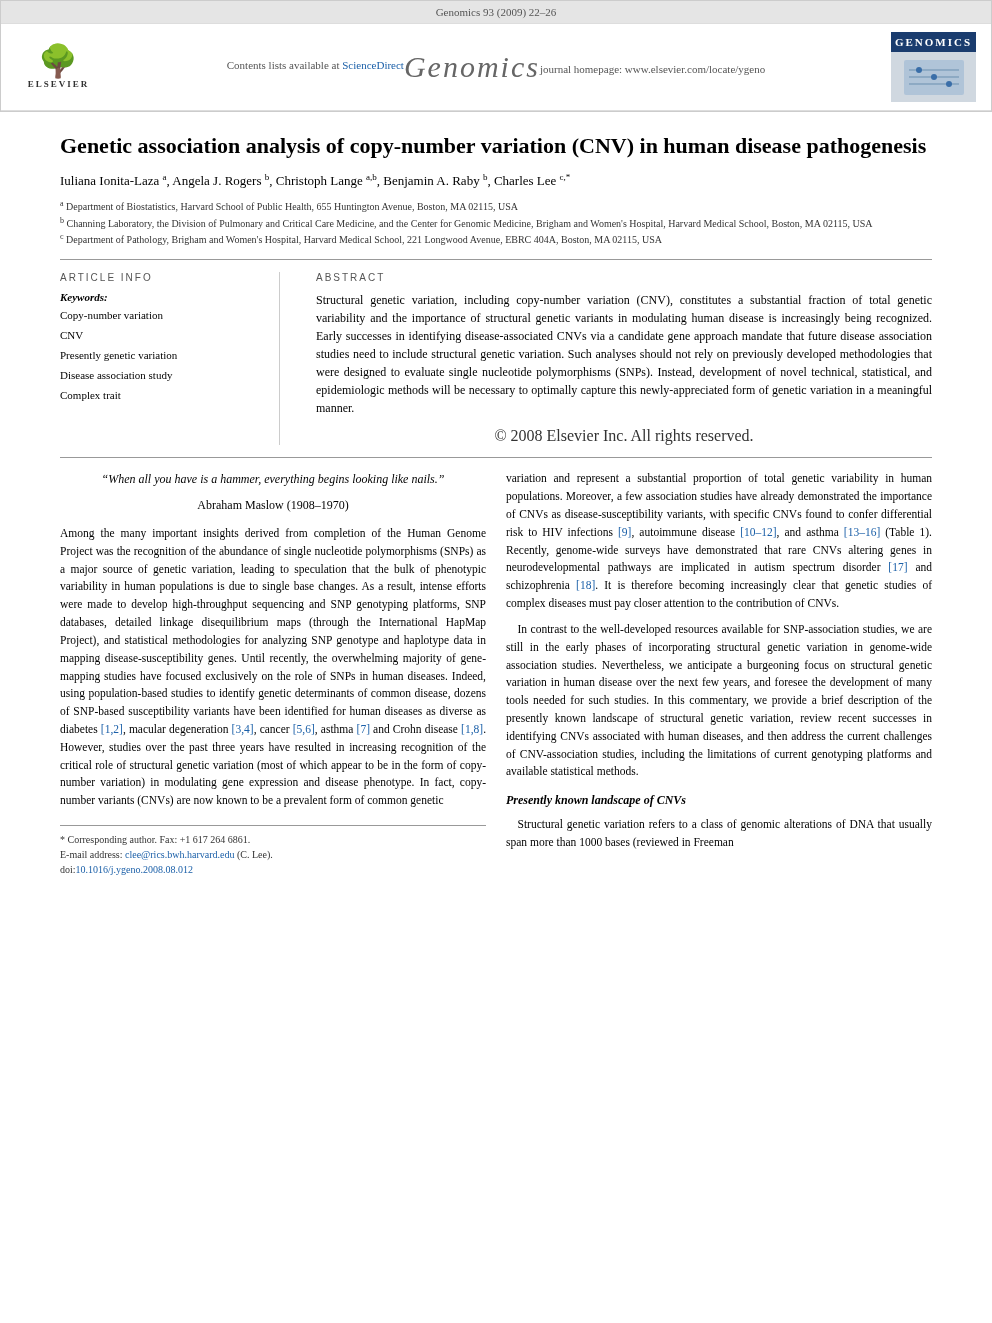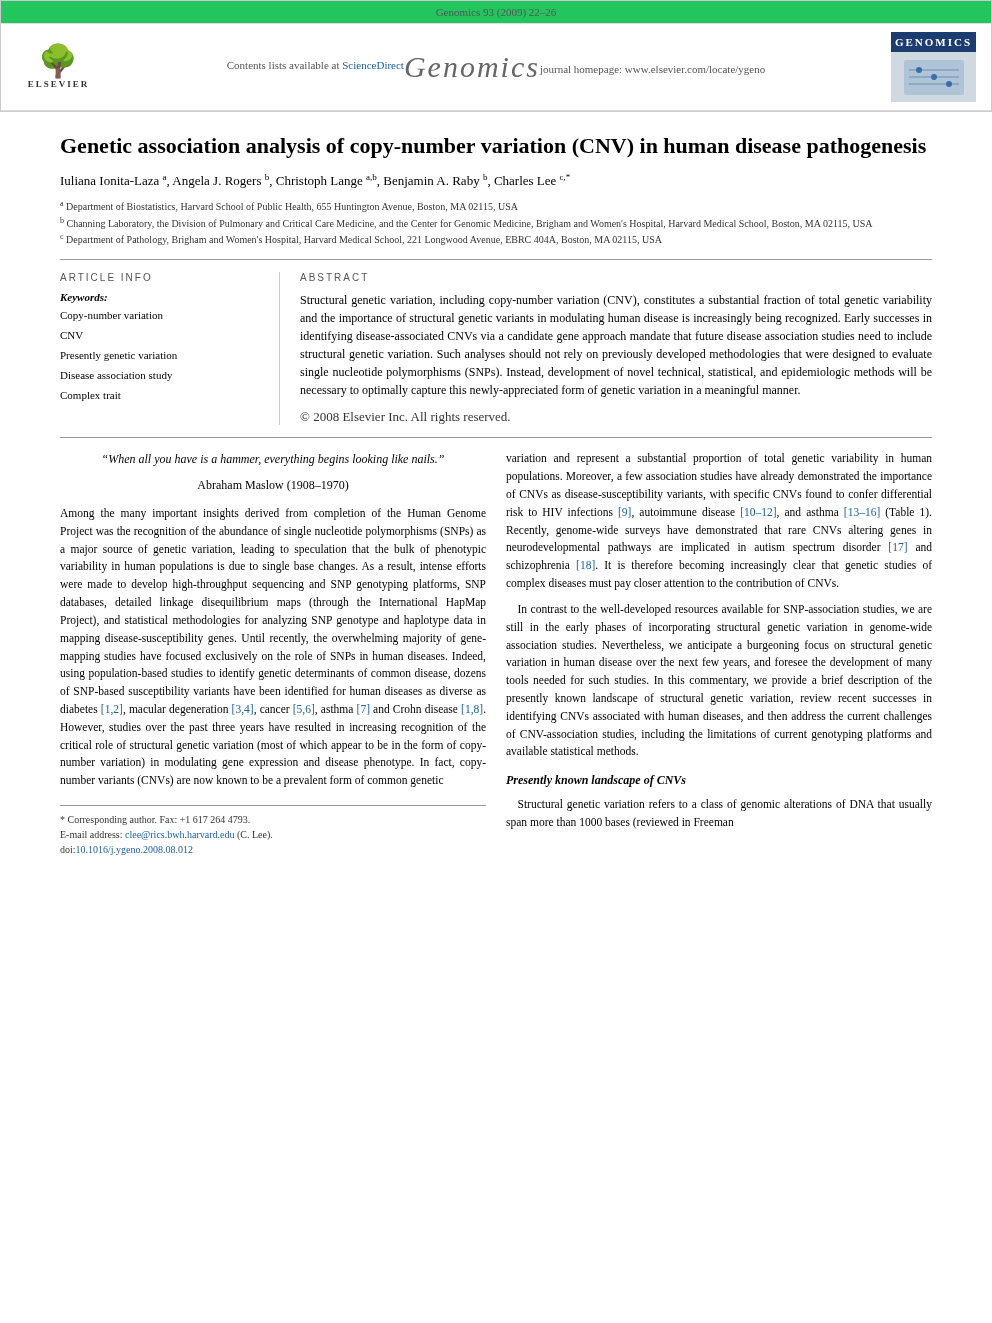--- a/index.html
+++ b/index.html
@@ -46,21 +46,21 @@
     
     .divider {
       border: none;
       border-top: 1px solid #999;
       margin: 12px 0;
     }
 
     
     .article-columns {
       display: flex;
-      gap: 20px;
+      gap: 36px;
       margin: 10px 0;
     }
     .article-info {
       width: 220px;
       flex-shrink: 0;
       border-right: 1px solid #ccc;
       padding-right: 15px;
     }
     .article-abstract {
       flex: 1;
@@ -96,22 +96,22 @@
     }
 
     .abstract-text {
       font-size: 12px;
       line-height: 1.5;
       text-align: justify;
     }
     .abstract-text p { margin-bottom: 6px; }
 
     .copyright {
-      font-size: 13px;
-      text-align: left;
+      font-size: 16px;
+      text-align: center;
       margin-top: 10px;
       color: #333;
     }
 
     
     .body-columns {
       display: flex;
       gap: 20px;
       margin-top: 2px;
     }
@@ -165,21 +165,21 @@
 
     .header-wrapper {
       border: 1px solid #ccc;
       margin: 0;
     }
     .citation-bar {
       text-align: center;
       font-size: 11px;
       color: #555;
       padding: 5px 0;
-      background: #22c55e;
+      background: #e5e5e5;
       border-bottom: 1px solid #ddd;
     }
     .header-logos-row {
       display: flex;
       align-items: stretch;
       padding: 8px 15px;
       background: #fff;
       border-bottom: 1px solid #ddd;
     }
     .header-middle {
@@ -343,21 +343,21 @@
       <div class="quote-block">
         <span>“When all you have is a hammer, everything begins looking like nails.”</span>
       </div>
       <div class="quote-attribution">Abraham Maslow (1908–1970)</div>
 
       <p class="body-para">
         Among the many important insights derived from completion of the Human Genome Project was the recognition of the abundance of single nucleotide polymorphisms (SNPs) as a major source of genetic variation, leading to speculation that the bulk of phenotypic variability in human populations is due to single base changes. As a result, intense efforts were made to develop high-throughput sequencing and SNP genotyping platforms, SNP databases, detailed linkage disequilibrium maps (through the International HapMap Project), and statistical methodologies for analyzing SNP genotype and haplotype data in mapping disease-susceptibility genes. Until recently, the overwhelming majority of gene-mapping studies have focused exclusively on the role of SNPs in human diseases. Indeed, using population-based studies to identify genetic determinants of common disease, dozens of SNP-based susceptibility variants have been identified for human diseases as diverse as diabetes <a class="body-ref">[1,2]</a>, macular degeneration <a class="body-ref">[3,4]</a>, cancer <a class="body-ref">[5,6]</a>, asthma <a class="body-ref">[7]</a> and Crohn disease <a class="body-ref">[1,8]</a>. However, studies over the past three years have resulted in increasing recognition of the critical role of structural genetic variation (most of which appear to be in the form of copy-number variation) in modulating gene expression and disease phenotype. In fact, copy-number variants (CNVs) are now known to be a prevalent form of common genetic
       </p>
 
       <div class="footnote-area">
-        <div>* Corresponding author. Fax: +1 617 264 4793.</div>
+        <div>* Corresponding author. Fax: +1 617 264 6861.</div>
         <div>
           E-mail address: <a class="body-ref">clee@rics.bwh.harvard.edu</a> (C. Lee).
         </div>
         <div>
           doi:<a class="body-ref">10.1016/j.ygeno.2008.08.012</a>
         </div>
       </div>
     </div>
 
     <div class="body-col">

